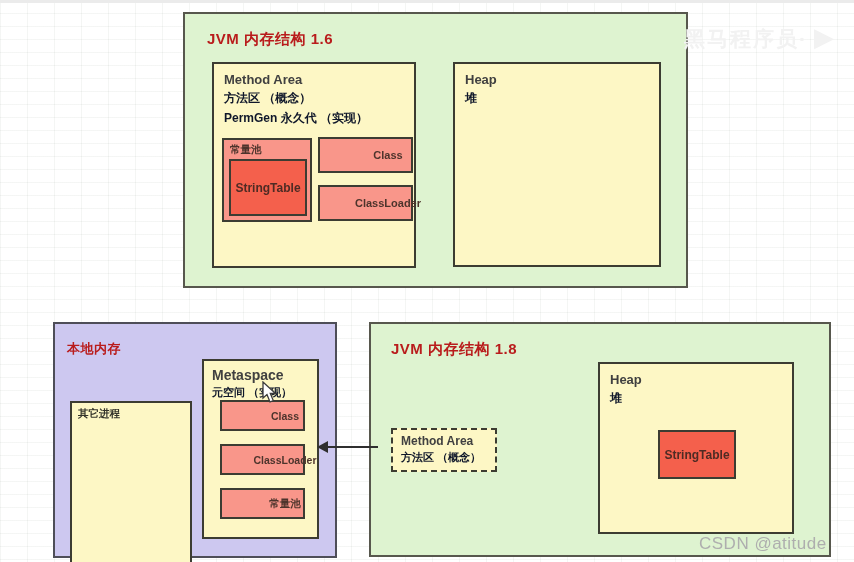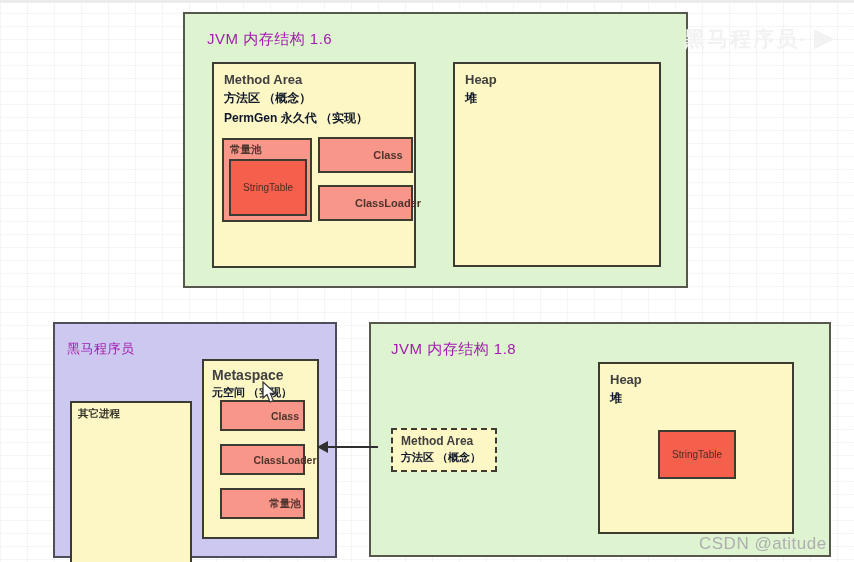--- a/index.html
+++ b/index.html
@@ -20,27 +20,27 @@
 
   .panel-green{position:absolute;background:#def3d0;border:2px solid #57574d;box-sizing:border-box;}
   .panel-purple{position:absolute;background:#cdc8f0;border:2px solid #4e4e58;box-sizing:border-box;}
   .box-yellow{position:absolute;background:#fdf7c5;border:2px solid #3c3c32;box-sizing:border-box;}
   .box-yellow-dashed{position:absolute;background:#fdf7c5;border:2px dashed #3c3c32;box-sizing:border-box;}
   .box-salmon{position:absolute;background:#f9968a;border:2px solid #3c3c32;box-sizing:border-box;
     display:flex;align-items:center;justify-content:center;padding-left:45px;}
   .box-red{position:absolute;background:#f4604c;border:2px solid #3c3c32;box-sizing:border-box;
     display:flex;align-items:center;justify-content:center;}
 
-  .panel-title{position:absolute;font-weight:normal;font-size:15px;color:#a21caf;letter-spacing:0.5px;}
+  .panel-title{position:absolute;font-weight:bold;font-size:15px;color:#b91c1c;letter-spacing:0.5px;}
   .box-title{font-weight:bold;font-size:13px;color:#404040;}
   .box-line{font-weight:bold;font-size:12px;color:#0f172a;margin-top:3px;}
   .pad{padding:8px 10px;}
   .small-label{font-weight:bold;font-size:10.5px;color:#4d342c;}
   .salmon-text{font-weight:bold;font-size:11px;color:#4d342c;}
-  .red-text{font-weight:normal;font-size:10px;color:#4e2b24;}
+  .red-text{font-weight:bold;font-size:12px;color:#4e2b24;}
 
   .jvm16{left:183px;top:12px;width:505px;height:276px;}
   .jvm16 .title{left:22px;top:16px;}
   .ma16{left:27px;top:48px;width:204px;height:206px;}
   .cp16{left:8px;top:74px;width:90px;height:84px;}
   .cp16-label{position:absolute;left:6px;top:3px;}
   .st16{left:5px;top:19px;width:78px;height:57px;}
   .class16{left:104px;top:73px;width:95px;height:36px;}
   .cl16{left:104px;top:121px;width:95px;height:36px;}
   .heap16{left:268px;top:48px;width:208px;height:205px;}
@@ -100,21 +100,21 @@
     </div>
   </div>
 
   <div class="box-yellow heap16 pad">
     <div class="box-title">Heap</div>
     <div class="box-line">堆</div>
   </div>
 </div>
 
 <div class="panel-purple native">
-  <div class="panel-title title">黑马程序员</div>
+  <div class="panel-title title">本地内存</div>
 
   <div class="box-yellow proc">
     <div class="small-label" style="padding:4px 6px;color:#33332a;">其它进程</div>
   </div>
 
   <div class="box-yellow meta">
     <div style="padding:6px 8px;">
       <div class="box-title" style="font-size:14px;">Metaspace</div>
       <div class="box-line" style="font-size:11px;margin-top:2px;">元空间 （实现）</div>
     </div>

